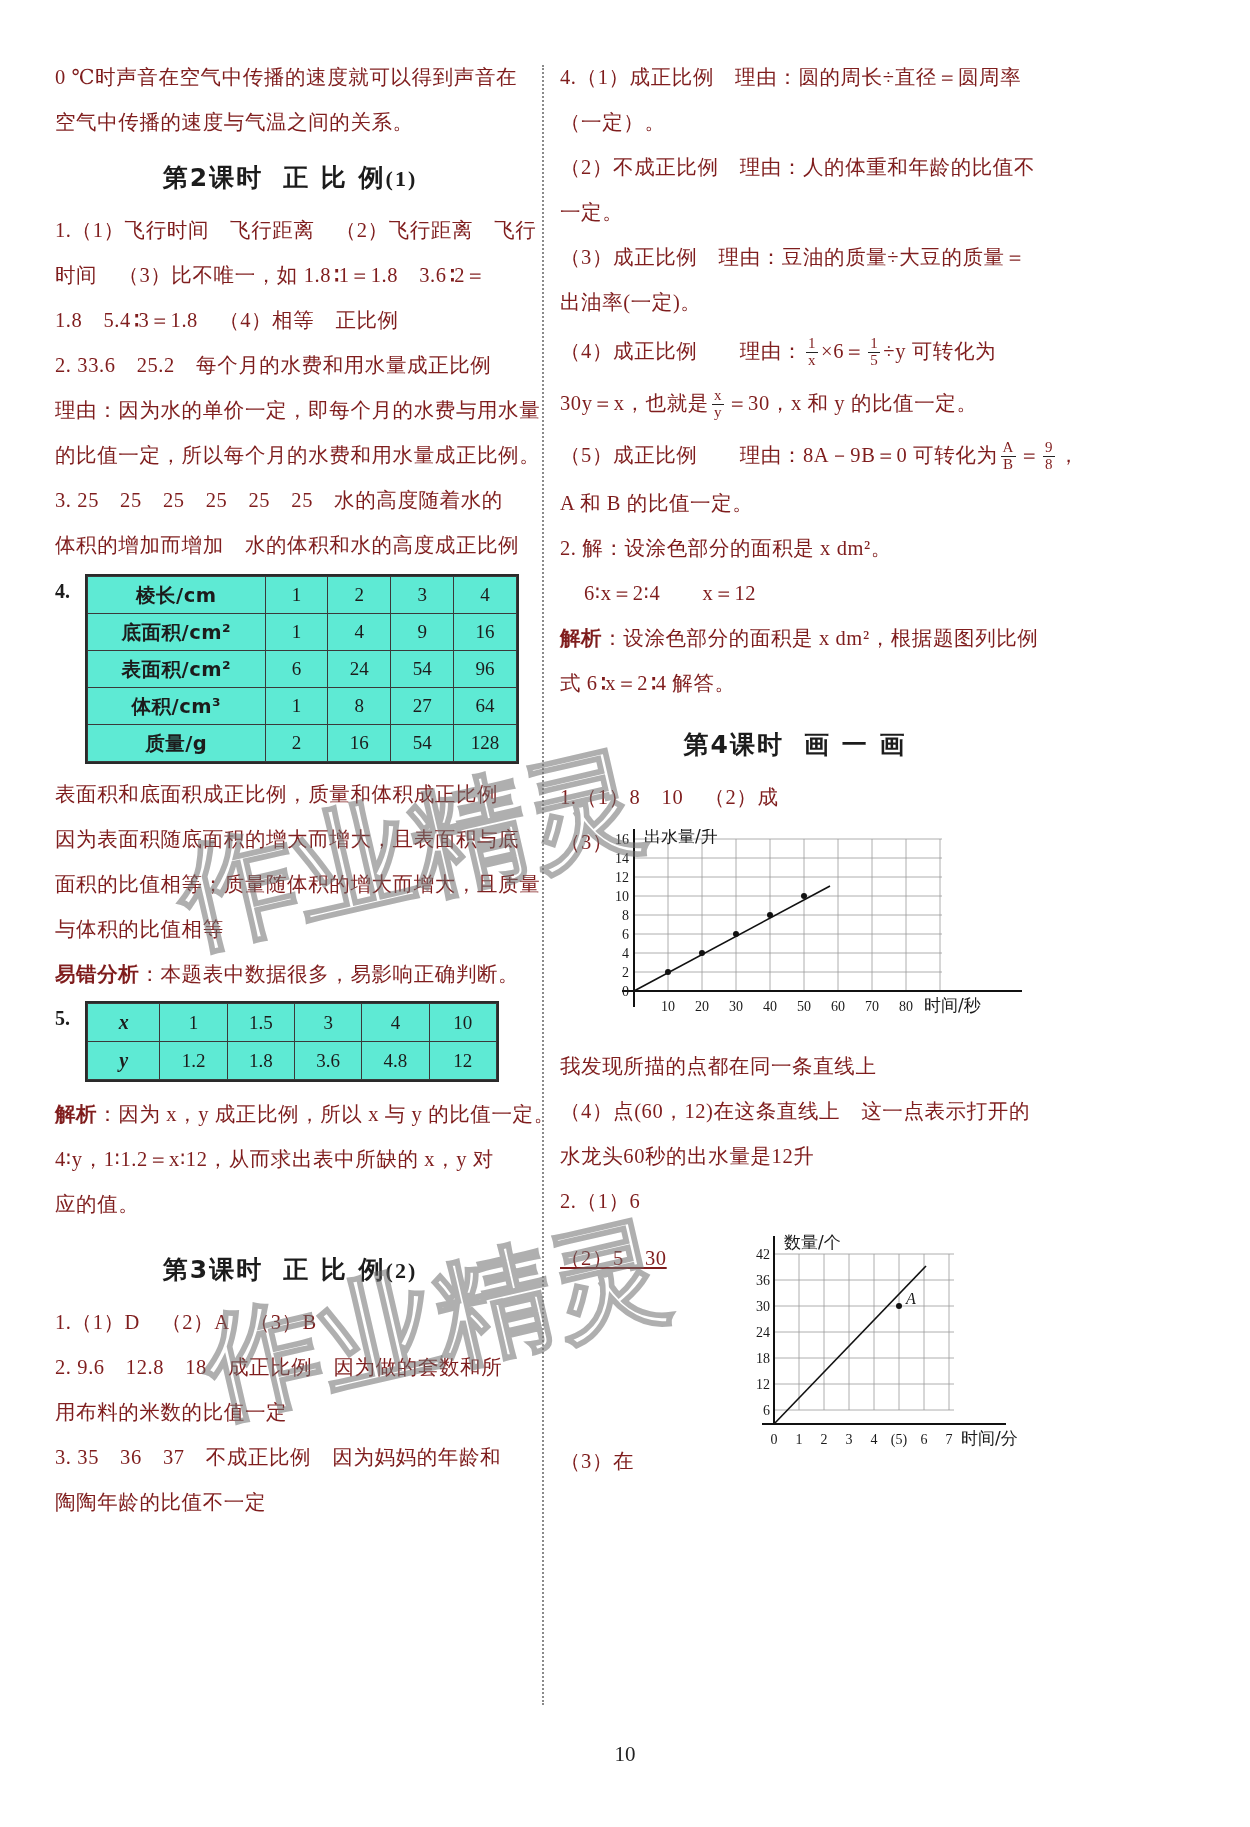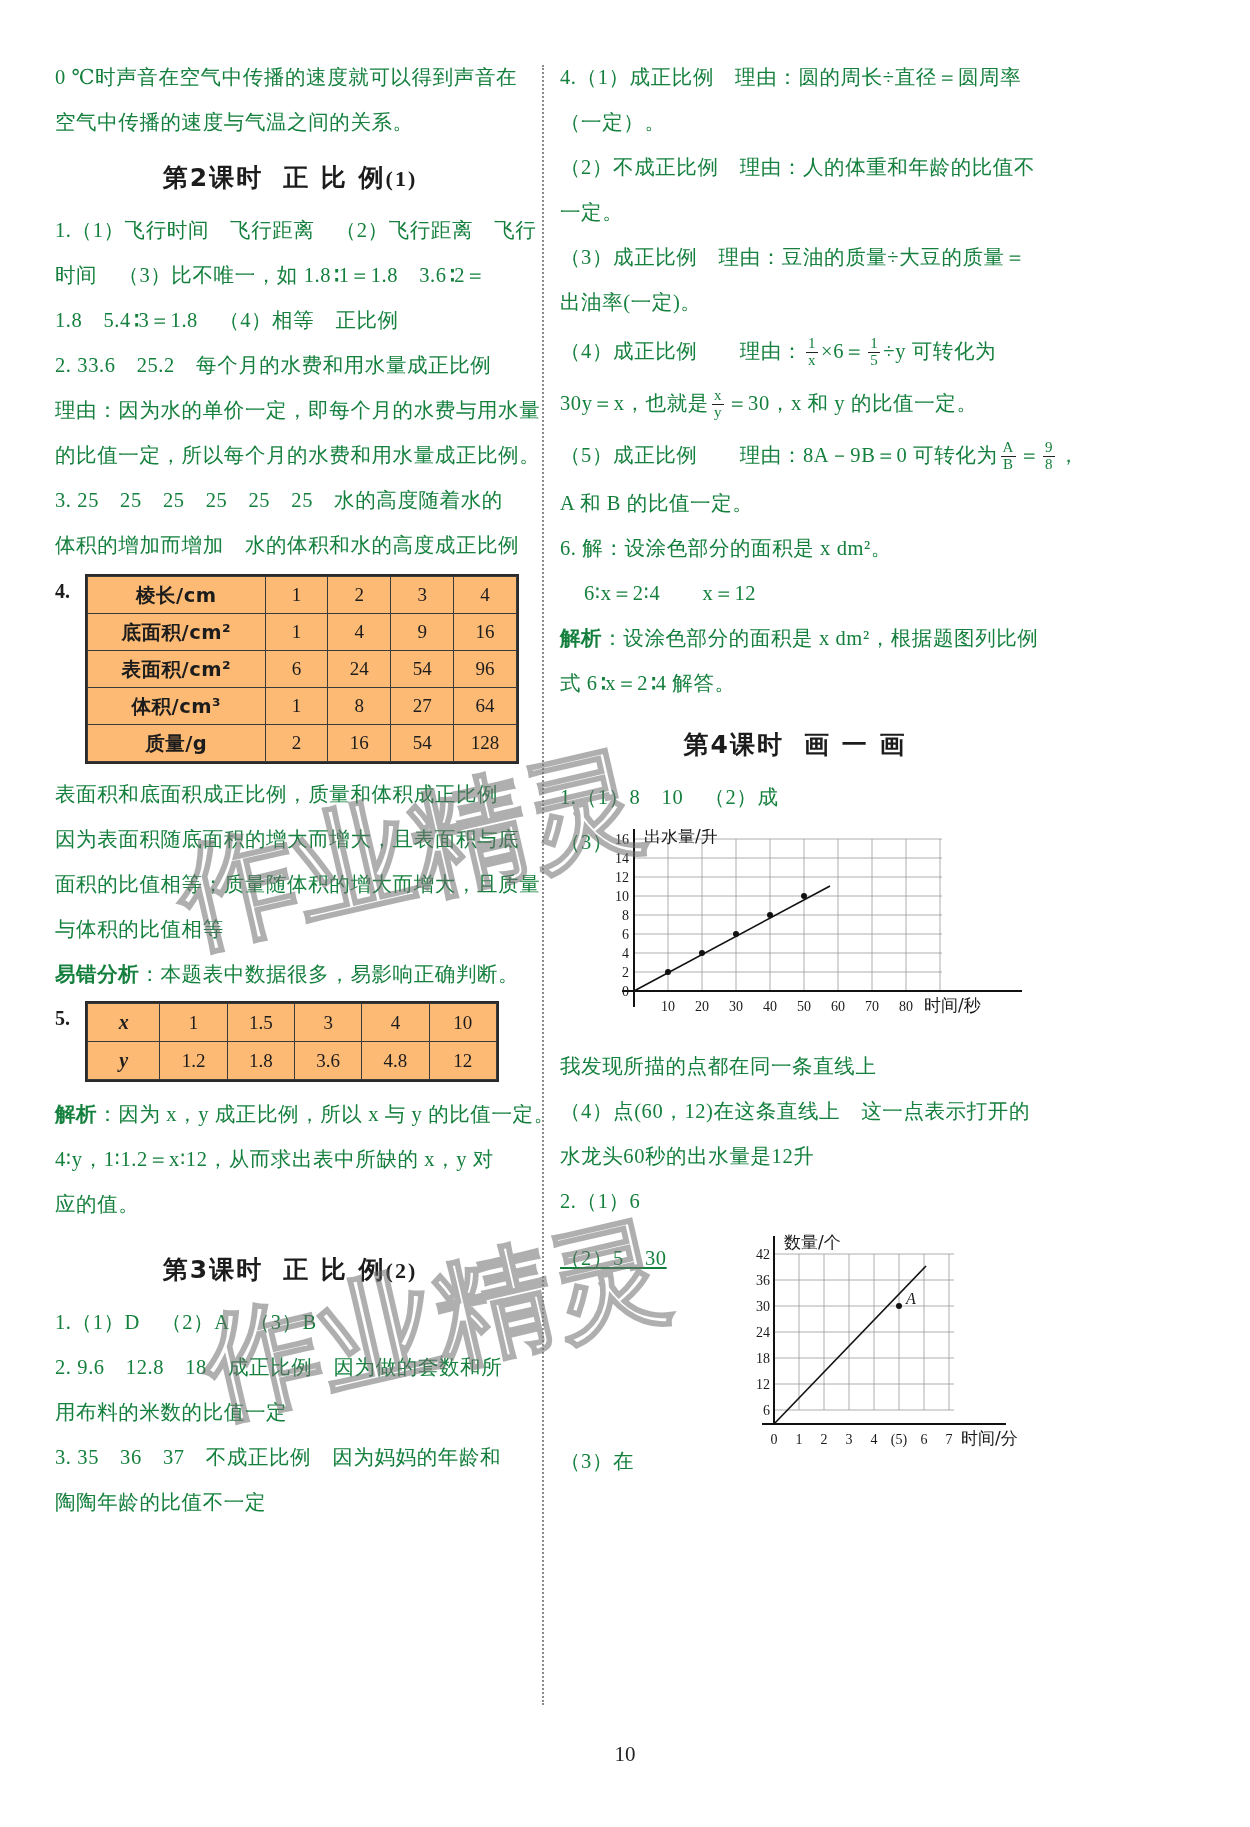--- a/index.html
+++ b/index.html
@@ -23,42 +23,42 @@
     position:absolute; left:487px; top:10px; width:0;
     height:1640px;
     border-left:2px dotted #8a8a8a;
   }
 
   
   .line {
     font-size:20.5px;
     line-height:45px;
     letter-spacing:0.6px;
-    color:#15803d;
+    color:#7f1d1d;
     white-space:nowrap;
   }
   .bold-lead { font-weight:bold; }
 
   
   .heading {
     text-align:center;
     font-family:"DejaVu Sans","Liberation Sans",sans-serif;
     font-weight:bold;
     font-size:25px;
     letter-spacing:2px;
     margin:16px 0 14px 0;
   }
   .heading .hsp { display:inline-block; width:20px; }
   .heading .paren { font-family:"Liberation Serif",serif; font-weight:bold; font-size:22px;}
 
   
   table.tbl {
     border-collapse:collapse;
     font-size:19px;
-    background:#fdba74;
+    background:#5eead4;
   }
   table.tbl td, table.tbl th {
     border:1px solid #3a3a3a;
     text-align:center;
     font-weight:normal;
     padding:0;
   }
   table.tbl .rowlabel {
     font-family:"DejaVu Sans","Liberation Sans",sans-serif;
     font-weight:bold;
@@ -263,21 +263,21 @@
 
       <div class="line" style="line-height:52px;">
         <span>30y＝x，也就是</span><span class="frac"><span class="n">x</span><span class="d">y</span></span><span>＝30，x 和 y 的比值一定。</span>
       </div>
 
       <div class="line" style="line-height:52px;">
         <span>（5）成正比例　　理由：8A－9B＝0 可转化为</span><span class="frac"><span class="n">A</span><span class="d">B</span></span><span>＝</span><span class="frac"><span class="n">9</span><span class="d">8</span></span><span>，</span>
       </div>
       <div class="line">A 和 B 的比值一定。</div>
 
-      <div class="line">6. 解：设涂色部分的面积是 x dm²。</div>
+      <div class="line">2. 解：设涂色部分的面积是 x dm²。</div>
       <div class="line" style="padding-left:24px;">6∶x＝2∶4　　x＝12</div>
       <div class="line">
         <span class="bold-lead">解析</span><span>：设涂色部分的面积是 x dm²，根据题图列比例</span>
       </div>
       <div class="line">式 6∶x＝2∶4 解答。</div>
 
       <div class="heading" style="margin-top:22px;">
         <span>第4课时</span><span class="hsp"></span><span>画 一 画</span>
       </div>
 

